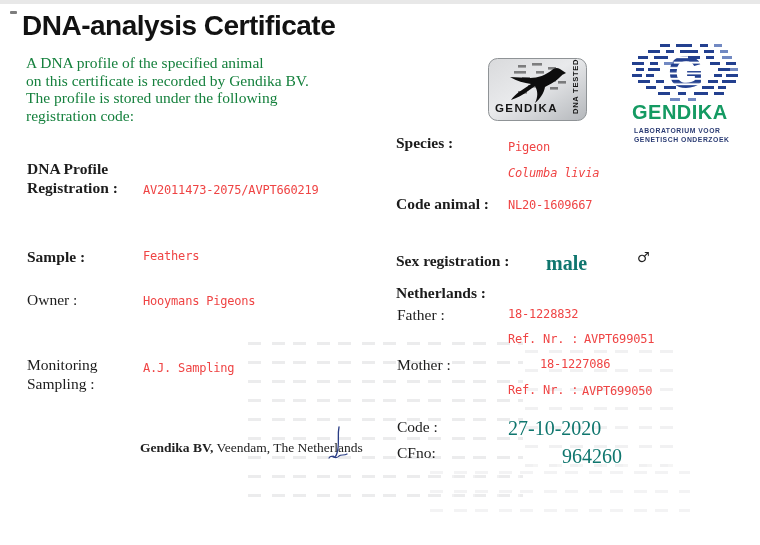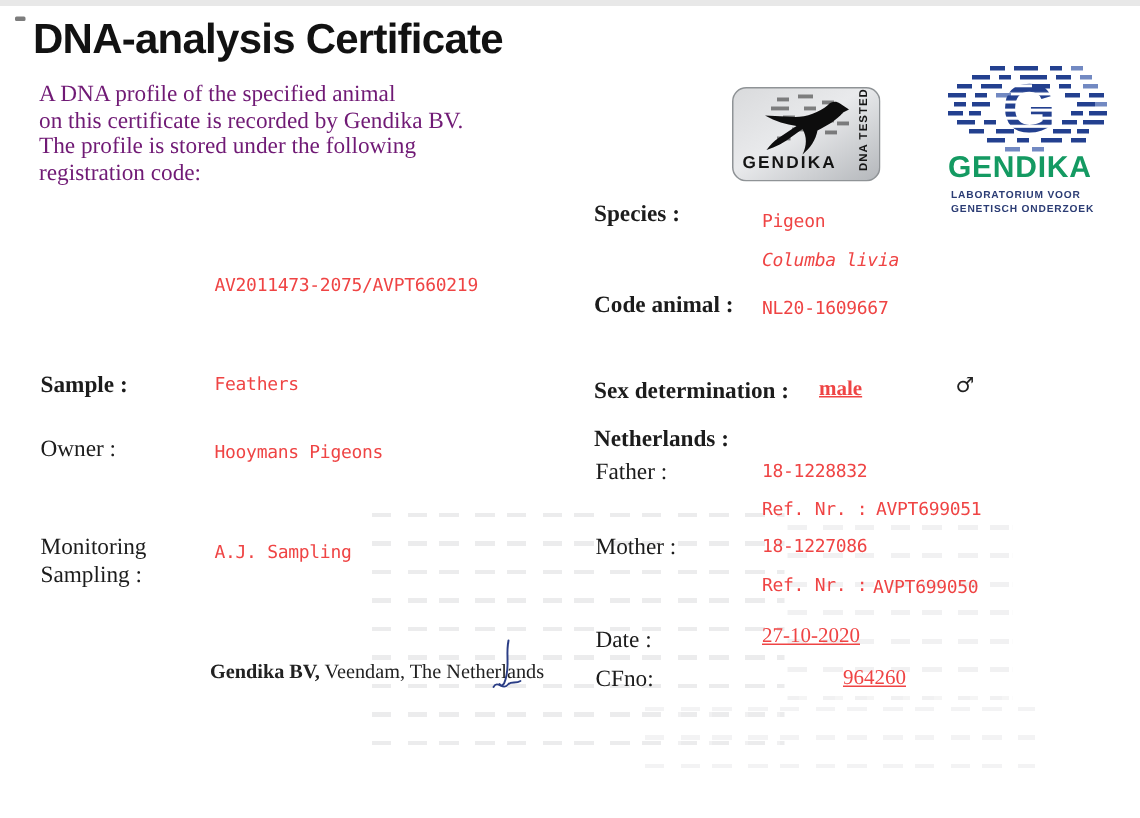--- a/index.html
+++ b/index.html
@@ -9,30 +9,30 @@
     margin:4px auto;
   }
   .abs{position:absolute;}
   .title{
     left:22px; top:6px;
     font-family:"Liberation Sans", sans-serif;
     font-weight:700; font-size:28px; letter-spacing:-0.5px; color:#121212;
   }
   .intro{
     left:26px; top:50px; width:300px;
-    font-size:15.5px; line-height:17.6px; white-space:pre-line; color:#701a75;
+    font-size:15.5px; line-height:17.6px; white-space:pre-line; color:#15803d;
   }
   .lbl{font-size:15.5px; white-space:pre-line; color:#1c1c1c; line-height:19px;}
   .lbl.b{font-weight:bold;}
   .hand{
     font-family:"DejaVu Sans Mono", monospace;
     font-size:12px; letter-spacing:-0.2px; color:#ef4444;
   }
   .hand.ital{font-style:italic;}
-  .serifval{font-size:14px; color:#ef4444;text-decoration:underline;}
+  .serifval{font-size:20px; color:#0f766e;}
   .serifval.b{font-weight:bold;}
   .small-serif{font-size:13.5px; color:#222;}
   .small-serif b{font-weight:bold;}
   .male-sym{font-size:14px; color:#222; font-family:"DejaVu Sans", sans-serif;}
   
   .badge{left:488px; top:54px; width:99px; height:63px;}
   
   .gel{left:630px; top:38px; width:112px; height:60px;}
   .brand-green{
     left:632px; top:97px; width:112px;
@@ -156,20 +156,22 @@
           <rect x="58" y="56" width="8" height="3"></rect>
         </g>
       </g>
       <text x="56" y="46" text-anchor="middle" font-family="Liberation Sans, sans-serif" font-weight="bold" font-size="46" fill="url(#gbands)">G</text>
     </svg>
   </div>
   <div class="abs brand-green">GENDIKA</div>
   <div class="abs brand-sub">LABORATORIUM VOOR
 GENETISCH ONDERZOEK</div>
 
+  <div class="abs lbl b" style="left:27px; top:155px;">DNA Profile
+Registration :</div>
   <div class="abs hand" style="left:143px; top:179px;">AV2011473-2075/AVPT660219</div>
 
   <div class="abs lbl" style="left:27px; top:243px;font-weight:bold;">Sample :</div>
   <div class="abs hand" style="left:143px; top:245px;">Feathers</div>
 
   <div class="abs lbl" style="left:27px; top:286px;">Owner :</div>
   <div class="abs hand" style="left:143px; top:290px;">Hooymans Pigeons</div>
 
   <div class="abs lbl" style="left:27px; top:351px;">Monitoring
 Sampling :</div>
@@ -182,35 +184,35 @@
     <path d="M3 34 C6 29 9 37 13 32 C15 30 18 32 21 30" stroke="#2a3d85" fill="none" stroke-width="1.2" stroke-linecap="round"></path>
   </svg>
 
   <div class="abs lbl b" style="left:396px; top:129px;">Species :</div>
   <div class="abs hand" style="left:508px; top:136px;">Pigeon</div>
   <div class="abs hand ital" style="left:508px; top:162px;">Columba livia</div>
 
   <div class="abs lbl b" style="left:396px; top:190px;">Code animal :</div>
   <div class="abs hand" style="left:508px; top:194px;">NL20-1609667</div>
 
-  <div class="abs lbl b" style="left:396px; top:247px;">Sex determination :</div>
+  <div class="abs lbl b" style="left:396px; top:247px;">Sex registration :</div>
   <div class="abs serifval b" style="left:546px; top:248px;">male</div>
   <div class="abs male-sym" style="left:637px; top:245px;">♂</div>
 
   <div class="abs lbl b" style="left:396px; top:279px;">Netherlands :</div>
 
   <div class="abs lbl" style="left:397px; top:301px;">Father :</div>
   <div class="abs hand" style="left:508px; top:303px;">18-1228832</div>
   <div class="abs hand" style="left:508px; top:328px;">Ref. Nr. :</div>
   <div class="abs hand" style="left:584px; top:328px;">AVPT699051</div>
 
   <div class="abs lbl" style="left:397px; top:351px;">Mother :</div>
-  <div class="abs hand" style="left:508px; top:353px;">18-1227086</div>
+  <div class="abs hand" style="left:540px; top:353px;">18-1227086</div>
   <div class="abs hand" style="left:508px; top:379px;">Ref. Nr. :</div>
   <div class="abs hand" style="left:582px; top:380px;">AVPT699050</div>
 
-  <div class="abs lbl" style="left:397px; top:413px;">Date :</div>
+  <div class="abs lbl" style="left:397px; top:413px;">Code :</div>
   <div class="abs serifval" style="left:508px; top:413px;">27-10-2020</div>
 
   <div class="abs lbl" style="left:397px; top:439px;">CFno:</div>
   <div class="abs serifval" style="left:562px; top:441px;">964260</div>
 
 </div>
 
 </body></html>

